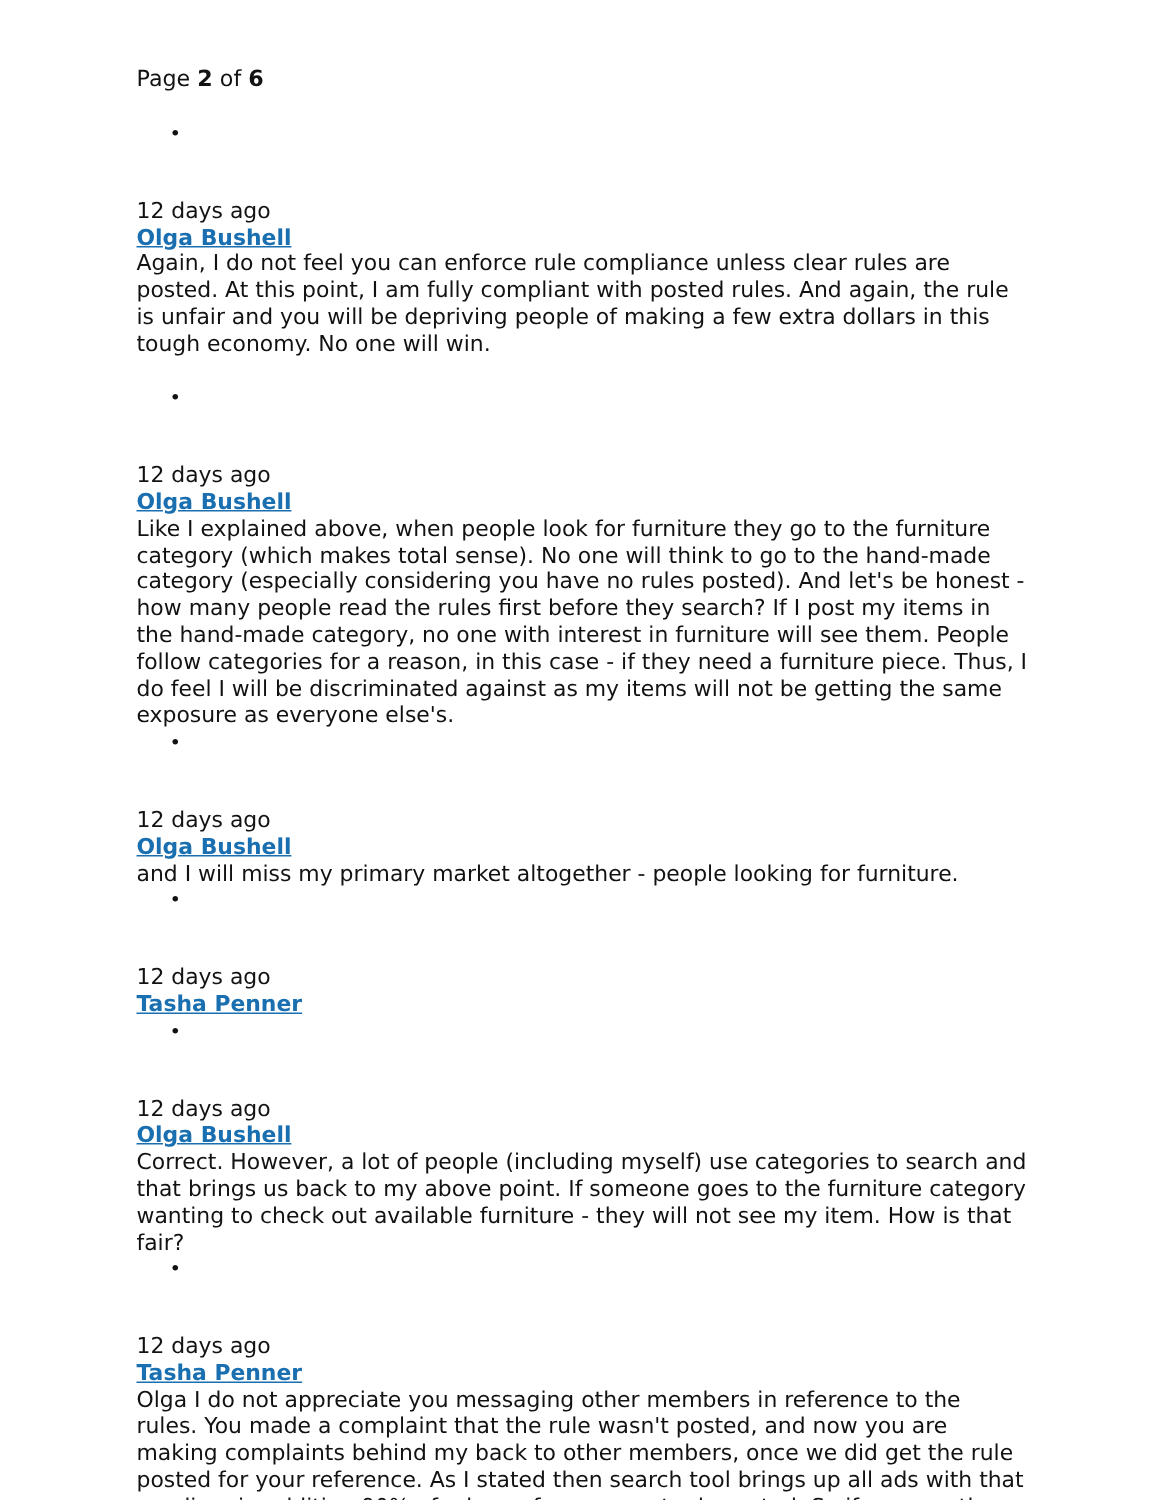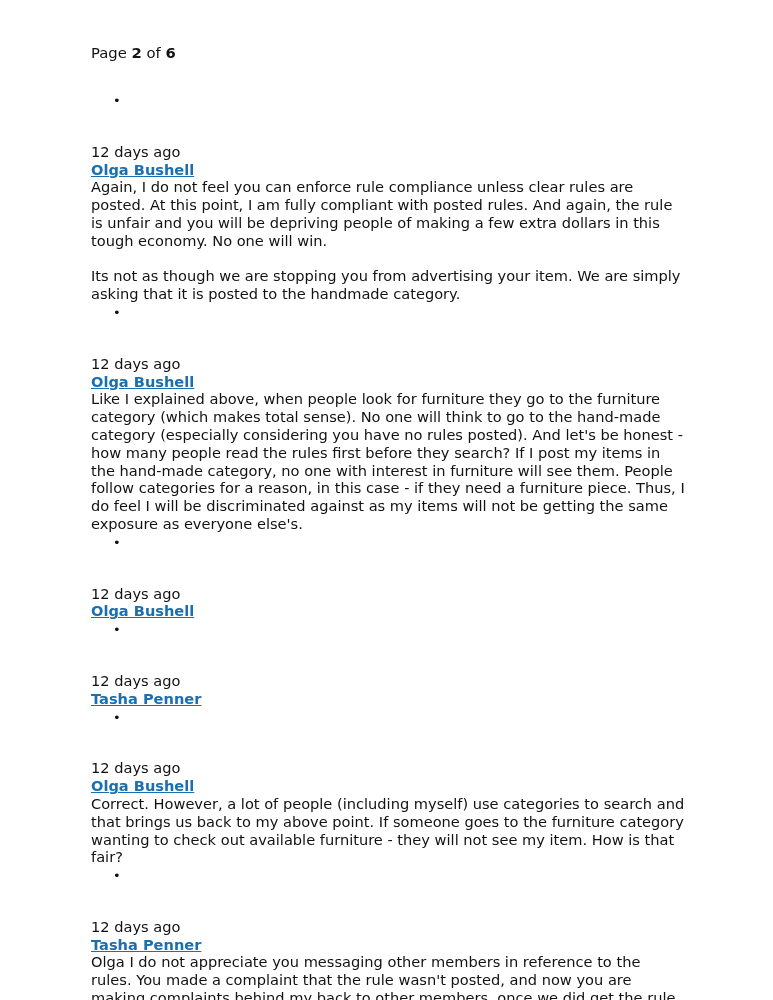--- a/index.html
+++ b/index.html
@@ -14,21 +14,21 @@
     color: #121212;
     overflow: hidden;
   }
   .page {
     box-sizing: border-box;
     padding: 44px 88px 0 91px;
   }
   .page-header {
     font-size: 14.8px;
     line-height: 18px;
-    margin-bottom: 29px;
+    margin-bottom: 18px;
   }
   .page-header b { font-weight: bold; }
   .content {
     width: 594px;
     font-size: 14.6px;
     line-height: 17.8px;
   }
   .bullet-line {
     padding-left: 22px;
     min-height: 17.8px;
@@ -72,34 +72,34 @@
   <div class="content">
 
     <div class="comment">
       <div class="bullet-line"><span class="bullet">•</span></div>
       <div class="time">12 days ago</div>
       <div><a class="author">Olga Bushell</a></div>
       <p class="body">Again, I do not feel you can enforce rule compliance unless clear rules are posted. At this point, I am fully compliant with posted rules. And again, the rule is unfair and you will be depriving people of making a few extra dollars in this tough economy. No one will win.</p>
     </div>
 
     <div class="comment reply">
-      <p class="body">Its not as though we are stopping you from advertising your item. We are simply asking that it is posted to the handmade category.</p>
     </div>
 
     <div class="comment">
       <div class="bullet-line"><span class="bullet">•</span></div>
       <div class="time">12 days ago</div>
       <div><a class="author">Olga Bushell</a></div>
       <p class="body">Like I explained above, when people look for furniture they go to the furniture category (which makes total sense). No one will think to go to the hand-made category (especially considering you have no rules posted). And let's be honest - how many people read the rules first before they search? If I post my items in the hand-made category, no one with interest in furniture will see them. People follow categories for a reason, in this case - if they need a furniture piece. Thus, I do feel I will be discriminated against as my items will not be getting the same exposure as everyone else's.</p>
     </div>
 
     <div class="comment">
       <div class="bullet-line"><span class="bullet">•</span></div>
       <div class="time">12 days ago</div>
       <div><a class="author">Olga Bushell</a></div>
+      <p class="body">and I will miss my primary market altogether - people looking for furniture.</p>
     </div>
 
     <div class="comment">
       <div class="bullet-line"><span class="bullet">•</span></div>
       <div class="time">12 days ago</div>
       <div><a class="author">Tasha Penner</a></div>
     </div>
 
     <div class="comment">
       <div class="bullet-line"><span class="bullet">•</span></div>

